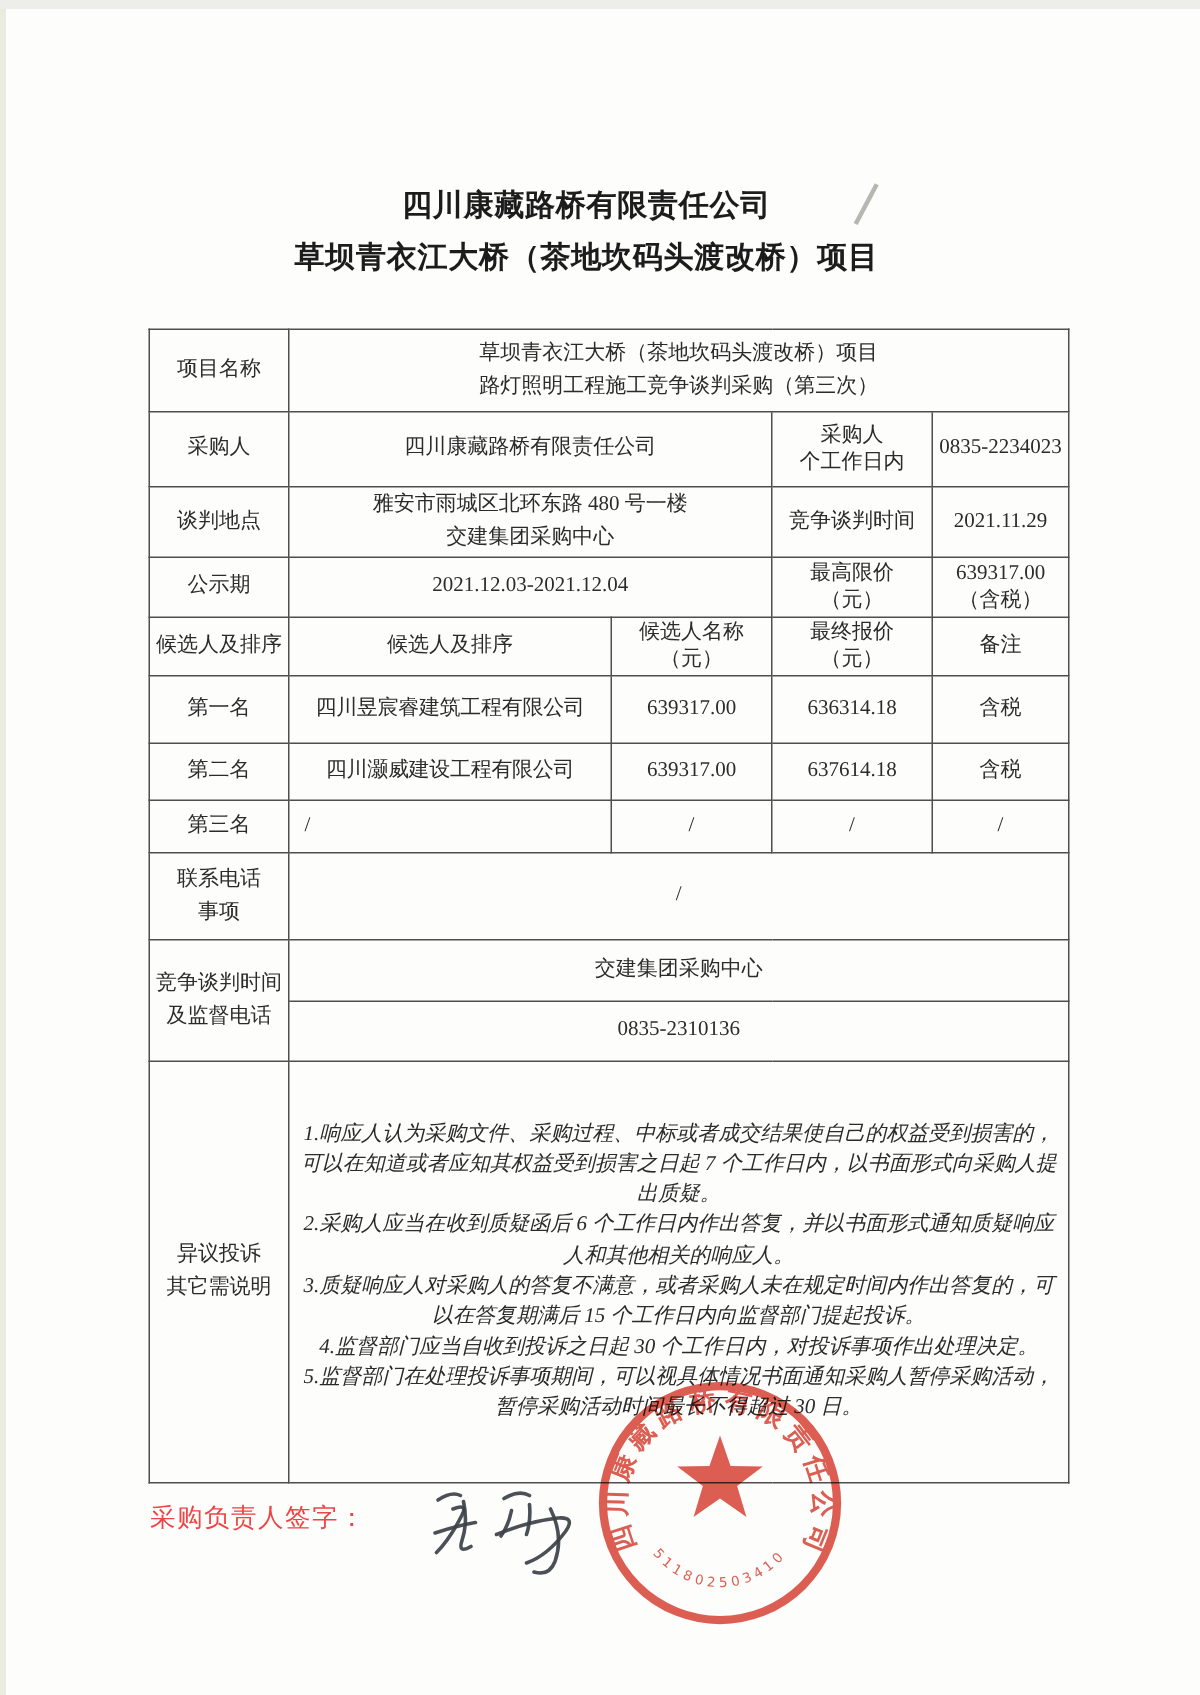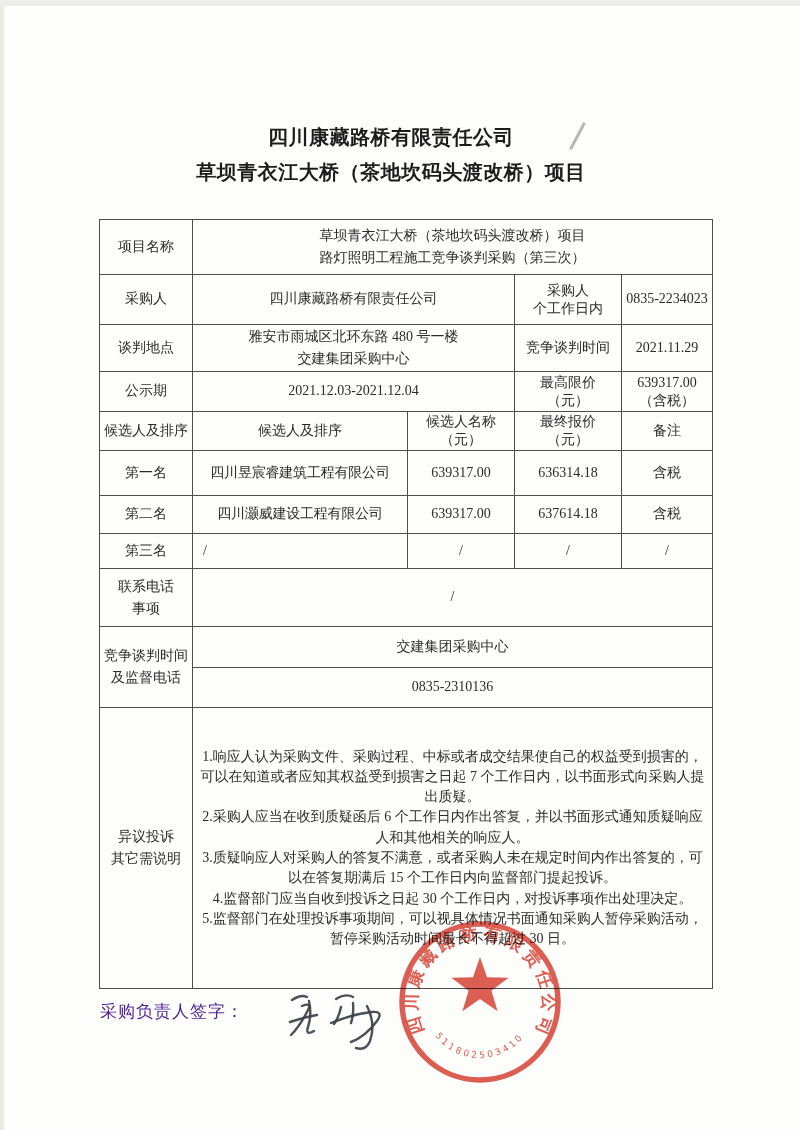--- a/index.html
+++ b/index.html
@@ -21,28 +21,28 @@
   }
   table.doc td{
     border:1px solid #4e4e4e;
     font-size:14px;text-align:center;vertical-align:middle;
     padding:1px 4px;color:#2b2b2b;line-height:1.45;
     overflow:hidden;
   }
   td.name-cell{font-size:14px;white-space:nowrap;letter-spacing:-0.2px;}
   td.objection-cell{
     text-align:left;padding:4px 8px 4px 11px;
-    font-size:13.8px;line-height:22px;
+    font-size:13.8px;line-height:22px;font-style:italic;
   }
   .two-line{line-height:18px;}
   .v-lines{line-height:22px;}
 
   .footer-sign{
     position:absolute;left:100px;top:1000px;
-    font-size:17px;letter-spacing:1px;color:#4c1d95;
+    font-size:17px;letter-spacing:1px;color:#ef4444;
   }
   .signature-svg{position:absolute;left:278px;top:990px;}
   .signature-svg path{fill:none;stroke:#3b4148;stroke-width:2.4;stroke-linecap:round;opacity:0.92;}
 
   .stamp-svg{
     position:absolute;left:390px;top:907px;
     mix-blend-mode:multiply;opacity:0.85;
   }
   .seal-ring{fill:none;stroke:#d84334;stroke-width:5.5;}
   .seal-star{fill:#d84334;}

